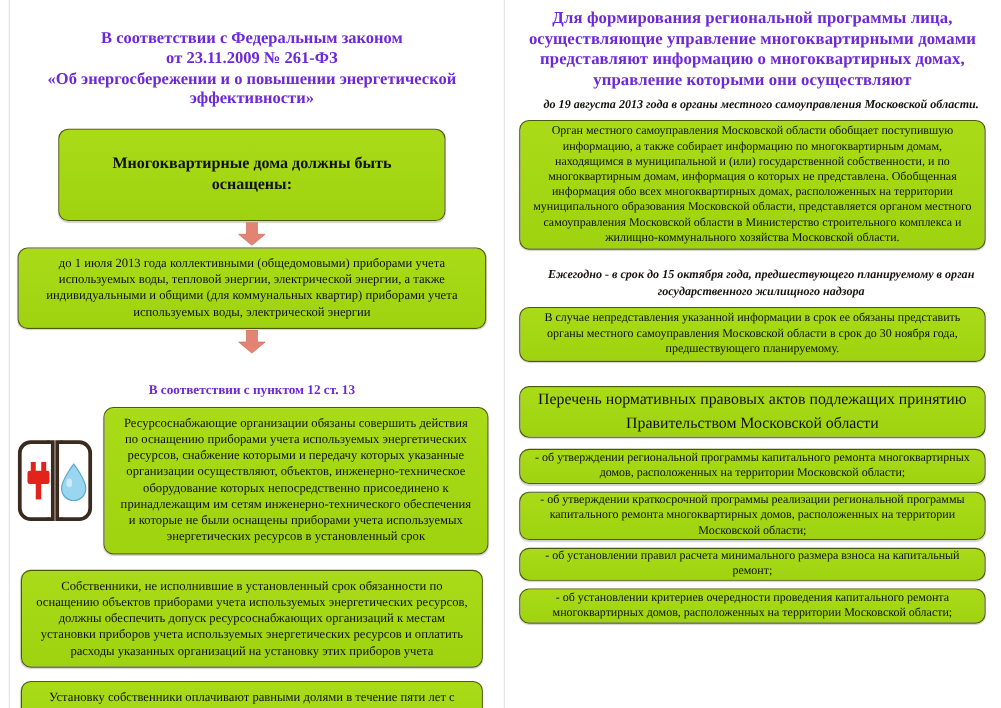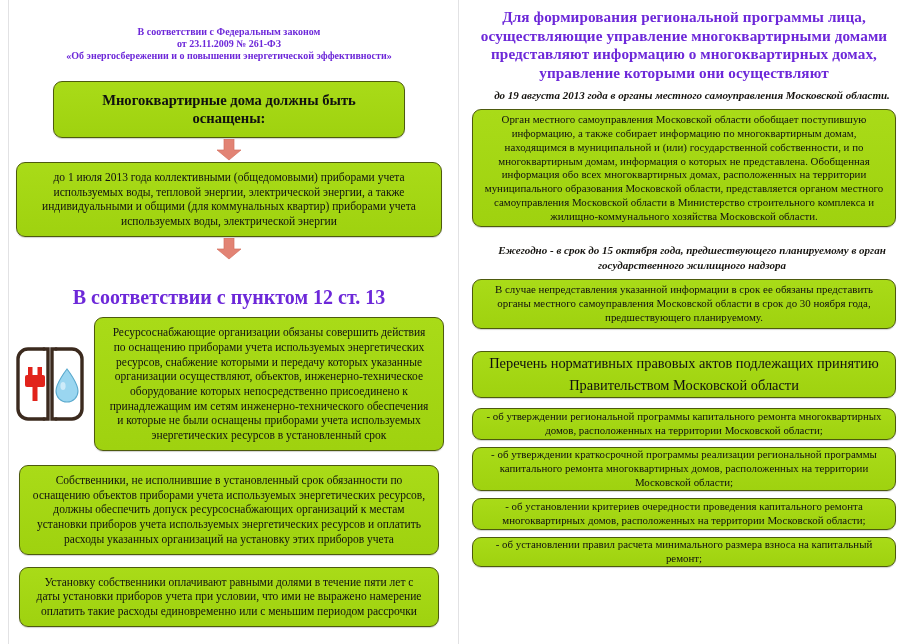--- a/index.html
+++ b/index.html
@@ -43,26 +43,26 @@
   .column.right { width: 452px; padding: 0 12px; }
 
   
   .heading {
     color: #6d28d9;
     font-weight: bold;
     text-align: center;
     line-height: 1.22;
   }
   .heading.h-law {
-    font-size: 10px;
+    font-size: 15px;
     margin: 26px 0 0 0;
     padding: 0 4px;
   }
   .heading.h-point {
-    font-size: 20px;
+    font-size: 12px;
     margin: 24px 0 8px 0;
     text-align: center;
   }
   .heading.h-region {
     font-size: 15.2px;
     margin: 8px 0 0 0;
     padding: 0 6px;
     letter-spacing: 0.1px;
   }
 
@@ -87,21 +87,21 @@
     text-align: center;
     color: #101010;
     line-height: 1.28;
     padding: 7px 12px;
     margin: 0 auto;
     box-shadow: 0 1px 1px rgba(0,0,0,0.18);
   }
   .gbox.title {
     font-weight: bold;
     font-size: 14.6px;
-    padding: 9px 12px;
+    padding: 22px 12px;
   }
   .gbox.title2 {
     font-weight: normal;
     font-size: 14.4px;
     padding: 0 12px;
     line-height: 1.55;
   }
   .gbox.body {
     font-size: 11.5px;
   }
@@ -224,21 +224,21 @@
 
       <div class="subtitle-italic spaced">Ежегодно - в срок до 15 октября года, предшествующего планируемому в орган государственного жилищного надзора</div>
 
       <div class="gbox small" style="width: 424px; min-height: 50px; display:flex; align-items:center; justify-content:center;">В случае непредставления указанной информации в срок ее обязаны представить органы местного самоуправления Московской области в срок до 30 ноября года, предшествующего планируемому.</div>
 
       <div class="gbox title2 mt22" style="width: 424px;">Перечень нормативных правовых актов подлежащих принятию Правительством Московской области</div>
 
       <div class="list-stack mt10">
         <div class="gbox small" style="width: 424px; min-height: 32px; display:flex; align-items:center; justify-content:center;">- об утверждении региональной программы капитального ремонта многоквартирных домов, расположенных на территории Московской области;</div>
         <div class="gbox small" style="width: 424px; min-height: 44px; display:flex; align-items:center; justify-content:center;">- об утверждении краткосрочной программы реализации региональной программы капитального ремонта многоквартирных домов, расположенных на территории Московской области;</div>
+        <div class="gbox small" style="width: 424px; min-height: 22px; display:flex; align-items:center; justify-content:center;">- об установлении правил расчета минимального размера взноса на капитальный ремонт;</div>
         <div class="gbox small" style="width: 424px; min-height: 32px; display:flex; align-items:center; justify-content:center;">- об установлении критериев очередности проведения капитального ремонта многоквартирных домов, расположенных на территории Московской области;</div>
-        <div class="gbox small" style="width: 424px; min-height: 22px; display:flex; align-items:center; justify-content:center;">- об установлении правил расчета минимального размера взноса на капитальный ремонт;</div>
 
       </div>
 
     </div>
   </div>
 
 </div>
 
 </body></html>

